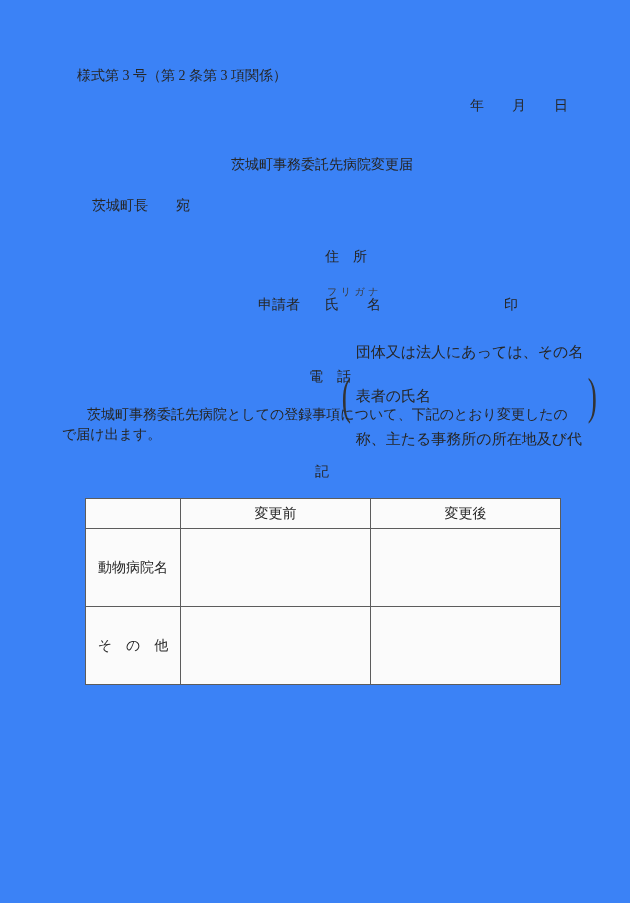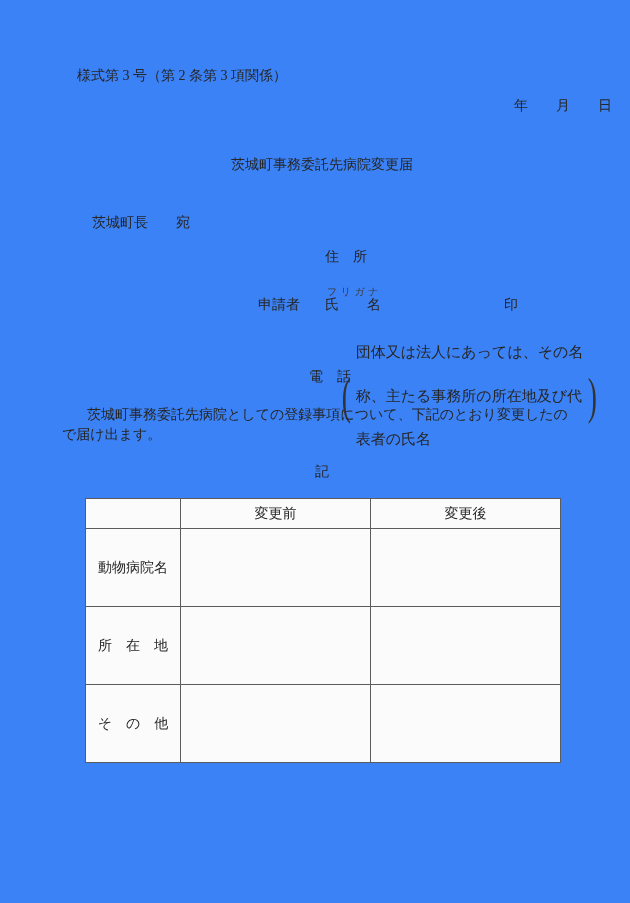--- a/index.html
+++ b/index.html
@@ -9,23 +9,23 @@
     height: 903px;
     background: #3b82f6;
     font-family: "Liberation Serif", "DejaVu Serif", serif;
     color: #262626;
     font-size: 14px;
     overflow: hidden;
   }
   .abs { position: absolute; white-space: pre; line-height: 1.1; }
 
   .form-number   { left: 77px;  top: 68px; }
-  .date-line     { left: 470px; top: 98px; margin-left: 44px; }
+  .date-line     { left: 470px; top: 98px; }
   .doc-title     { left: 322px; top: 157px; transform: translateX(-50%); }
-  .addressee     { left: 92px;  top: 215px; }
+  .addressee     { left: 92px;  top: 198px; }
 
   .address-label   { left: 325px; top: 249px; }
   .furigana-label  { left: 327px; top: 286px; font-size: 10px; letter-spacing: 3.5px; color: #3a3a3a; }
   .applicant-label { left: 258px; top: 297px; }
   .name-label      { left: 325px; top: 297px; }
   .seal-label      { left: 504px; top: 297px; }
   .phone-label     { left: 309px; top: 369px; }
 
   .corporate-note {
     position: absolute;
@@ -98,22 +98,22 @@
   <div class="abs applicant-label">申請者</div>
 
   <div class="abs name-label">氏　　名</div>
 
   <div class="abs seal-label">印</div>
 
   <div class="corporate-note">
     <span class="note-paren">(</span>
     <div class="note-lines">
       <div>団体又は法人にあっては、その名</div>
+      <div>表者の氏名</div>
       <div>称、主たる事務所の所在地及び代</div>
-      <div>表者の氏名</div>
     </div>
     <span class="note-paren">)</span>
   </div>
 
   <div class="abs phone-label">電　話</div>
 
   <div class="body-paragraph">
     <div class="body-line-1">茨城町事務委託先病院としての登録事項について、下記のとおり変更したの</div>
     <div class="body-line-2">で届け出ます。</div>
   </div>
@@ -131,25 +131,20 @@
         <td></td>
         <td>変更前</td>
         <td>変更後</td>
       </tr>
       <tr class="body-row">
         <td class="label-cell">動物病院名</td>
         <td></td>
         <td></td>
       </tr>
       <tr class="body-row">
-        <td class="label-cell">所　在　地</td>
-        <td></td>
-        <td></td>
-      </tr>
-      <tr class="body-row">
         <td class="label-cell">そ　の　他</td>
         <td></td>
         <td></td>
       </tr>
     </tbody>
   </table>
 
 </div>
 
 </body></html>

